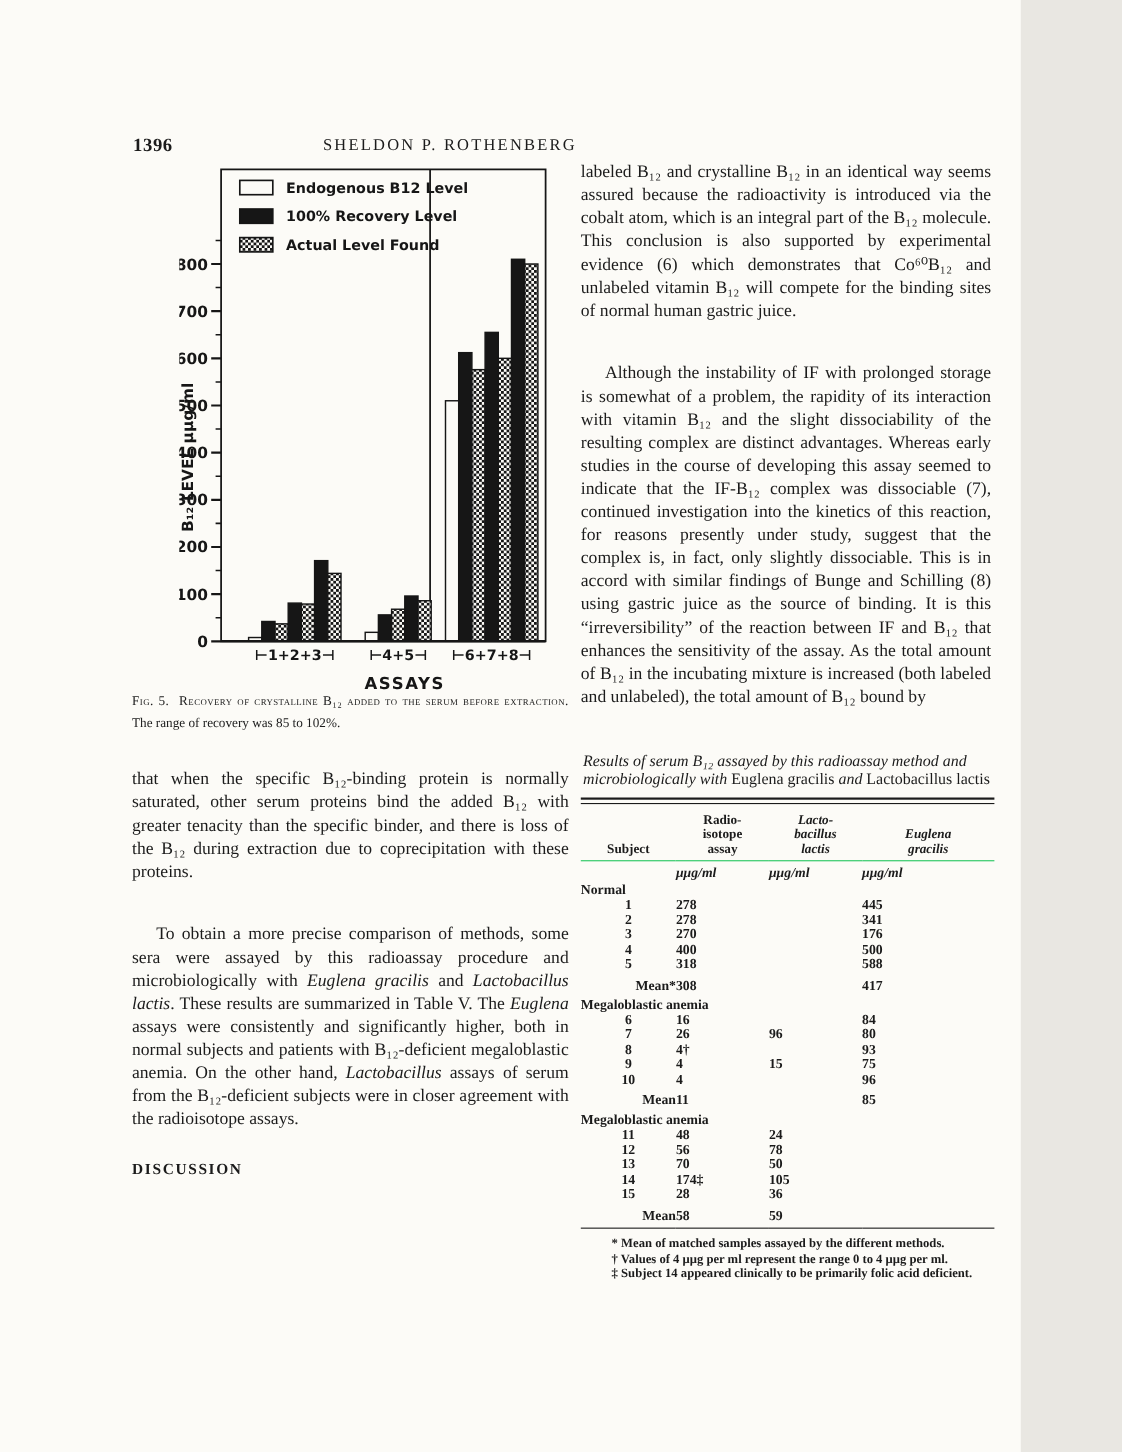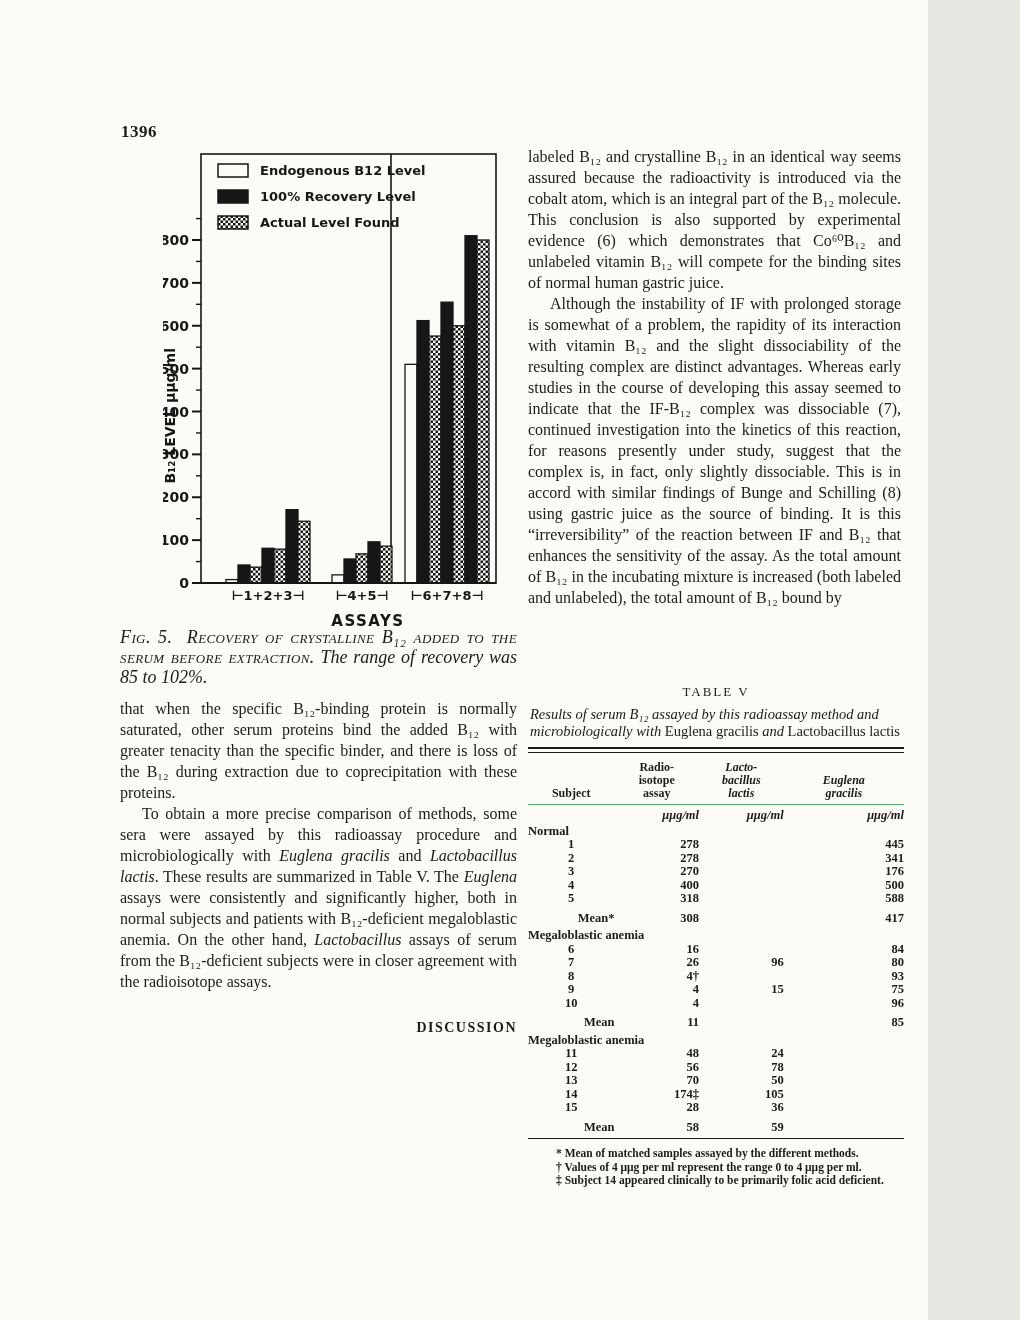--- a/index.html
+++ b/index.html
@@ -8,58 +8,59 @@
         font-family:"Liberation Serif","DejaVu Serif",serif;overflow:hidden;}
   .pgnum{position:absolute;left:121px;top:122px;font-size:17px;font-weight:bold;letter-spacing:.5px;}
   .runhead{position:absolute;left:0;right:110px;top:124px;text-align:center;font-size:15px;letter-spacing:2px;}
   
   .figure{position:absolute;left:163px;top:148px;width:358px;height:494px;}
   .ctick{font:bold 14px "DejaVu Sans","Liberation Sans",sans-serif;fill:#161616;}
   .cleg{font:bold 13px "DejaVu Sans","Liberation Sans",sans-serif;fill:#161616;}
   .cgl{font:bold 13px "DejaVu Sans","Liberation Sans",sans-serif;fill:#161616;}
   .cxlab{font:bold 15px "DejaVu Sans","Liberation Sans",sans-serif;letter-spacing:1.5px;fill:#161616;}
   .cylab{font:bold 14px "DejaVu Sans","Liberation Sans",sans-serif;fill:#161616;}
-  .caption{position:absolute;left:120px;top:627px;width:397px;font-size:18px;line-height:20px;text-align:justify;font-style:italic;}
+  .caption{position:absolute;left:120px;top:627px;width:397px;font-size:12px;line-height:20px;text-align:justify;}
   .caption .sc{font-variant:small-caps;letter-spacing:.4px;}
   .caption .lbl{font-variant:small-caps;letter-spacing:.4px;}
   .caption .lbl::after{content:"\00a0\00a0";}
   
   .col{text-align:justify;font-size:16px;line-height:21px;}
   .leftcol{position:absolute;left:120px;top:698px;width:397px;}
   .rightcol{position:absolute;left:528px;top:146px;width:373px;}
   .col p{margin:0;}
-  .col p.ind{text-indent:22px;}
+  .col p.ind{text-indent:22px;margin-top:36px;}
   .it{font-style:italic;}
-  .discussion{margin:25px 0 13px;text-align:right;font-size:14px;font-weight:bold;letter-spacing:1.5px;}
+  .discussion{margin:25px 0 13px;text-align:left;font-size:14px;font-weight:bold;letter-spacing:1.5px;}
   
   .tablewrap{position:absolute;left:528px;top:684px;width:376px;}
   .theading{text-align:center;font-size:13px;letter-spacing:2px;margin-bottom:6px;}
   .ttitle{text-align:left;font-size:14.5px;line-height:16.5px;margin:0 2px 8px;}
   .rule-double{height:3px;border-top:2px solid #1b1b1b;border-bottom:1px solid #1b1b1b;margin-bottom:2px;}
   table.vtable{width:100%;border-collapse:collapse;border-bottom:1px solid #1b1b1b;
         font-size:12.5px;line-height:13.5px;font-weight:600;}
   table.vtable th{font-weight:600;white-space:pre-line;vertical-align:bottom;text-align:center;
         border-bottom:1px solid #22c55e;padding:6px 0 4px;font-size:12px;line-height:13px;}
   table.vtable td{padding:0;}
   td.subj{text-align:center;}
-  td.num{text-align:right;}
+  td.num{text-align:left;}
   tr.units td{font-style:italic;font-weight:600;padding:4px 0 2px;}
   td.secname{text-align:left;padding:6px 0 3px 0;}
   td.meanlbl{text-align:right;padding-left:52px;}
   tr.sp td{height:6px;}
   tr.sp2 td{height:4px;}
   .footnotes{margin-top:8px;font-size:11.5px;line-height:13.5px;font-weight:600;}
   .footnotes div{white-space:nowrap;margin-left:28px;}
 </style>
 </head>
 <body>
 
 <div class="page">
 
   <div class="pgnum">1396</div>
+  <div class="runhead">SHELDON P. ROTHENBERG</div>
 
   <div class="figure">
     <svg width="358" height="494" viewBox="0 0 358 494">
         <defs>
           <pattern id="xhatch" width="5" height="5" patternUnits="userSpaceOnUse">
             <rect width="5" height="5" fill="#fcfbf7"></rect>
             <rect width="2.5" height="2.5" fill="#161616"></rect>
             <rect x="2.5" y="2.5" width="2.5" height="2.5" fill="#161616"></rect>
           </pattern>
         </defs>
@@ -135,21 +136,20 @@
     <p class="ind"><span>To obtain a more precise comparison of methods, some sera were assayed by this radioassay procedure and microbiologically with </span><span class="it">Euglena gracilis</span><span> and </span><span class="it">Lactobacillus lactis</span><span>.  These results are summarized in Table V.  The </span><span class="it">Euglena</span><span> assays were consistently and significantly higher, both in normal subjects and patients with B₁₂-deficient megaloblastic anemia.  On the other hand, </span><span class="it">Lactobacillus</span><span> assays of serum from the B₁₂-deficient subjects were in closer agreement with the radioisotope assays.</span></p>
     <div class="discussion">DISCUSSION</div>
   </div>
 
   <div class="col rightcol">
     <p>labeled B₁₂ and crystalline B₁₂ in an identical way seems assured because the radioactivity is introduced via the cobalt atom, which is an integral part of the B₁₂ molecule.  This conclusion is also supported by experimental evidence (6) which demonstrates that Co⁶⁰B₁₂ and unlabeled vitamin B₁₂ will compete for the binding sites of normal human gastric juice.</p>
     <p class="ind">Although the instability of IF with prolonged storage is somewhat of a problem, the rapidity of its interaction with vitamin B₁₂ and the slight dissociability of the resulting complex are distinct advantages.  Whereas early studies in the course of developing this assay seemed to indicate that the IF-B₁₂ complex was dissociable (7), continued investigation into the kinetics of this reaction, for reasons presently under study, suggest that the complex is, in fact, only slightly dissociable.  This is in accord with similar findings of Bunge and Schilling (8) using gastric juice as the source of binding.  It is this “irreversibility” of the reaction between IF and B₁₂ that enhances the sensitivity of the assay.  As the total amount of B₁₂ in the incubating mixture is increased (both labeled and unlabeled), the total amount of B₁₂ bound by</p>
   </div>
 
   <div class="tablewrap">
-    <div class="theading">TABLE V</div>
     <div class="ttitle"><span class="it">Results of serum B₁₂ assayed by this radioassay method and microbiologically with </span><span>Euglena gracilis</span><span class="it"> and </span><span>Lactobacillus lactis</span></div>
     <div class="rule-double"></div>
     <div id="table-mount">
         <table class="vtable">
           <colgroup>
             <col style="width: 23%;">
             <col style="width: 22.5%;">
             <col style="width: 22.5%;">
             <col style="width: 32%;">
           </colgroup>

